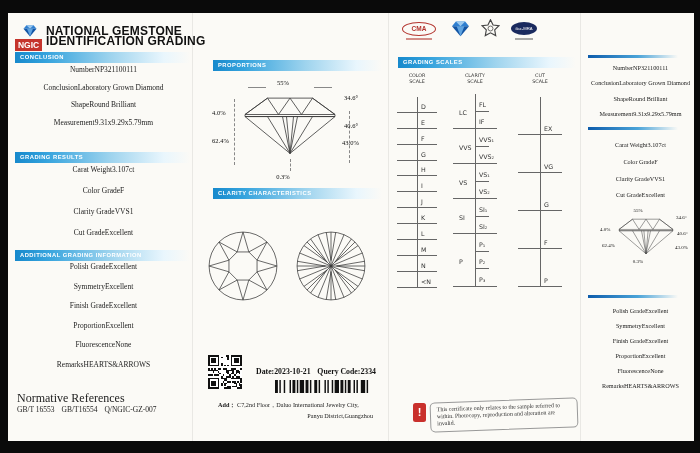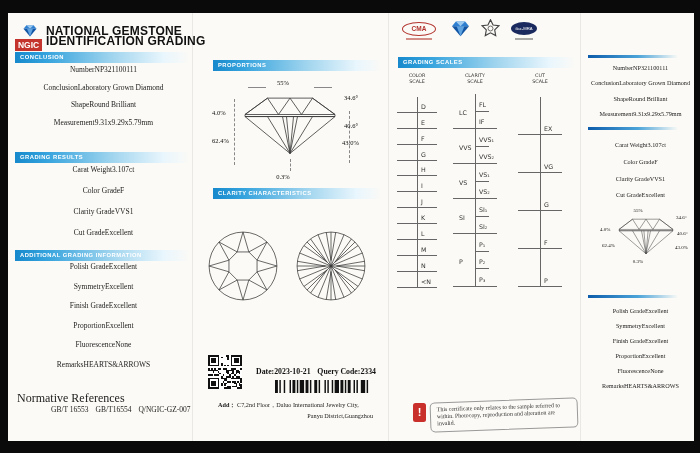--- a/index.html
+++ b/index.html
@@ -25,21 +25,21 @@
   .stub3 .frow{height:15px;}
   .flabel{white-space:nowrap;}
   .fvalue{white-space:nowrap;text-align:right;}
   
   .gem-icon{position:absolute;}
   .ngic-box{position:absolute;background:#c5342c;color:#fff;font-family:"Liberation Sans",sans-serif;
             font-weight:bold;font-size:8.5px;line-height:12px;text-align:center;}
   .brand-title{position:absolute;font-family:"Liberation Sans",sans-serif;font-weight:bold;
                font-size:12px;line-height:9.5px;color:#111;letter-spacing:.2px;}
   .norm{position:absolute;font-size:12px;color:#1c1c1c;}
-  .norm-refs{position:absolute;font-size:7.5px;color:#1c1c1c;display:flex;gap:7px;margin-left:34px;}
+  .norm-refs{position:absolute;font-size:7.5px;color:#1c1c1c;display:flex;gap:7px;}
   
   .prop-block{position:absolute;}
   .prop-svg{position:absolute;}
   .plab{position:absolute;font-size:6.5px;color:#111;white-space:nowrap;}
   .plab.c{text-align:center;}
   .stub-diagram .plab{font-size:5px;}
   .dashv{position:absolute;width:0;border-left:1px dashed #888;}
   .solidh{position:absolute;height:0;border-top:1px solid #888;}
   
   .circ{position:absolute;}

